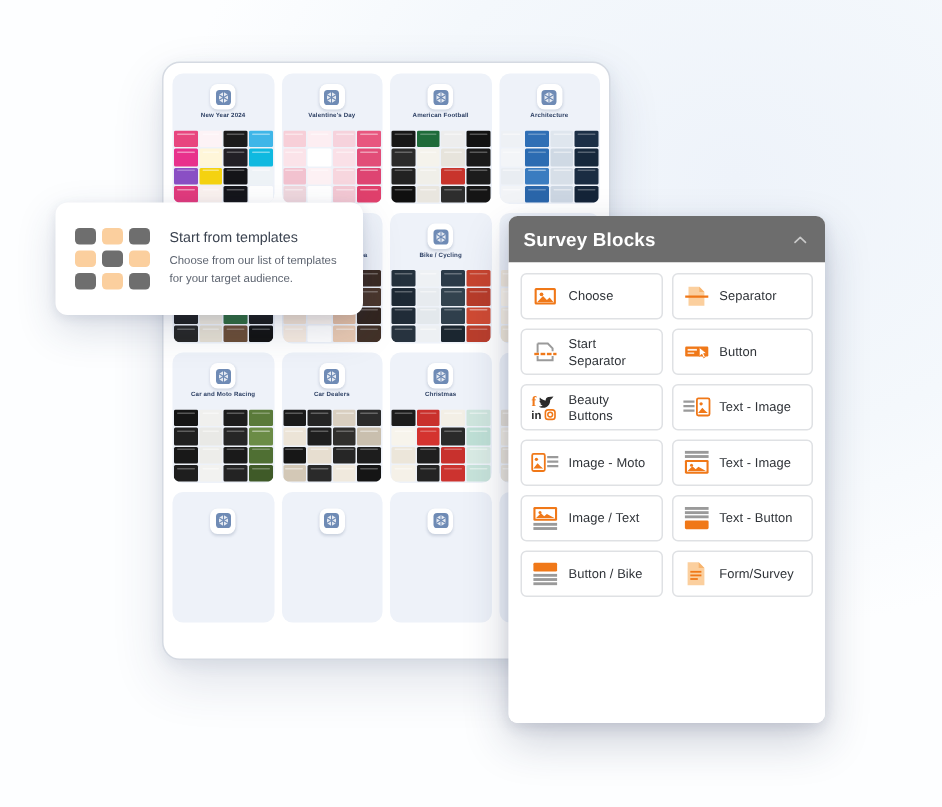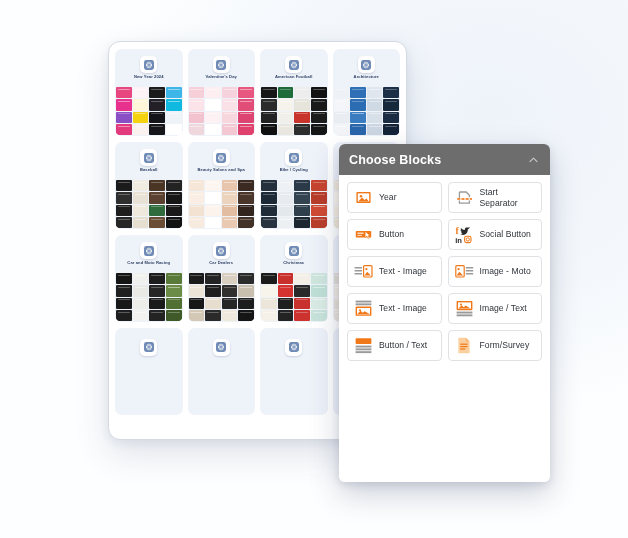--- a/index.html
+++ b/index.html
@@ -641,41 +641,68 @@
                 <rect x="1" y="1" width="10" height="10" rx="2.4" fill="#6f8bb5"></rect>
                 <path d="M3 4.2 L6 2.4 L9 4.2 L9 7.8 L6 9.6 L3 7.8 Z" fill="#ffffff" opacity="0.82"></path>
                 <path d="M6 2.4 L6 9.6 M3 4.2 L9 7.8 M9 4.2 L3 7.8" stroke="#6f8bb5" stroke-width="0.7"></path>
               </svg>
             </div>
           </div>
         </div>
       </div>
   </div>
 
+  <div id="tooltip-card">
+    <div id="tooltip-grid">
+        <div class="tg-cell" style="background: rgb(110, 110, 110);"></div>
+        <div class="tg-cell" style="background: rgb(251, 207, 158);"></div>
+        <div class="tg-cell" style="background: rgb(110, 110, 110);"></div>
+        <div class="tg-cell" style="background: rgb(251, 207, 158);"></div>
+        <div class="tg-cell" style="background: rgb(110, 110, 110);"></div>
+        <div class="tg-cell" style="background: rgb(251, 207, 158);"></div>
+        <div class="tg-cell" style="background: rgb(110, 110, 110);"></div>
+        <div class="tg-cell" style="background: rgb(251, 207, 158);"></div>
+        <div class="tg-cell" style="background: rgb(110, 110, 110);"></div>
+      </div>
+    <div id="tooltip-text">
+      <div id="tooltip-title">Start from templates</div>
+      <div id="tooltip-body">Choose from our list of templates for your target audience.</div>
+    </div>
+  </div>
 
   <div id="content-blocks-panel">
     <div id="cb-header">
-      <div id="cb-title">Choose Blocks</div>
+      <div id="cb-title">Survey Blocks</div>
       <div id="cb-collapse">
         <svg width="9" height="6" viewBox="0 0 9 6" aria-hidden="true">
           <path d="M1 4.6 L4.5 1.2 L8 4.6" fill="none" stroke="#c9c9c9" stroke-width="1.1" stroke-linecap="round" stroke-linejoin="round"></path>
         </svg>
       </div>
     </div>
     <div id="cb-body">
         <div class="cb-item">
           <span class="cb-icon">
             <svg width="19" height="19" viewBox="0 0 19 19" aria-hidden="true">
               <rect x="2.4" y="4" width="14.2" height="11" rx="1" fill="#f07818"></rect>
               <rect x="3.8" y="5.4" width="11.4" height="8.2" fill="#ffffff"></rect>
               <circle cx="7" cy="8.2" r="1.25" fill="#f07818"></circle>
               <path d="M4.2 13.4 L8 9.4 L10.6 12 L12.4 10.4 L14.9 13.4 Z" fill="#f07818"></path>
             </svg>
           </span>
-          <span class="cb-label">Year</span>
+          <span class="cb-label">Choose</span>
+        </div>
+        <div class="cb-item">
+          <span class="cb-icon">
+            <svg width="19" height="19" viewBox="0 0 19 19" aria-hidden="true">
+              <path d="M4 3.2 h7.2 l3.4 3.4 v9.2 h-10.6 Z" fill="#fbcf9e"></path>
+              <path d="M11.2 3.2 l3.4 3.4 h-3.4 Z" fill="#f7b46e"></path>
+              <rect x="1.8" y="9" width="15.4" height="1.5" fill="#f07818"></rect>
+            </svg>
+          </span>
+          <span class="cb-label">Separator</span>
         </div>
         <div class="cb-item">
           <span class="cb-icon">
             <svg width="19" height="19" viewBox="0 0 19 19" aria-hidden="true">
               <path d="M4.4 4 h6.8 l3.2 3.2 v2.0" fill="none" stroke="#9a9a9a" stroke-width="1.3"></path>
               <path d="M4.4 4 v6.2" fill="none" stroke="#9a9a9a" stroke-width="1.3"></path>
               <path d="M4.4 12.4 v2.8 h10 v-2.8" fill="none" stroke="#9a9a9a" stroke-width="1.3"></path>
               <g fill="#f07818">
                 <rect x="2.2" y="10.2" width="3.1" height="1.6"></rect>
                 <rect x="6.4" y="10.2" width="3.1" height="1.6"></rect>
@@ -700,21 +727,21 @@
         <div class="cb-item">
           <span class="cb-icon">
             <svg width="19" height="19" viewBox="0 0 19 19" aria-hidden="true">
               <text x="0.4" y="8.6" font-family="Liberation Serif, serif" font-size="9.5" font-weight="bold" fill="#f07818">f</text>
               <path d="M8.6 2.6 c2.2 0 4 0 6.4 -0.3 c-0.7 1.1 -1.3 1.7 -2.2 2.3 c0.1 3 -2 5.5 -5 5.3 c-1 -0.05 -1.9 -0.4 -2.6 -0.9 c1 0.1 1.9 -0.1 2.6 -0.7 c-0.8 -0.05 -1.4 -0.55 -1.7 -1.3 c0.35 0.05 0.6 0.05 0.9 -0.05 c-0.85 -0.25 -1.45 -1.0 -1.4 -1.9 c0.25 0.15 0.55 0.25 0.85 0.25 c-0.75 -0.6 -0.95 -1.5 -0.5 -2.3 c1.0 1.2 2.4 1.9 3.9 2.0 c-0.25 -1.1 0.5 -2.2 1.7 -2.4 Z" fill="#2b2b2b"></path>
               <text x="0.2" y="17.6" font-family="Liberation Sans, sans-serif" font-size="7.6" font-weight="bold" fill="#2b2b2b">in</text>
               <rect x="9.6" y="11.2" width="6.4" height="6.4" rx="1.8" fill="none" stroke="#f07818" stroke-width="1.1"></rect>
               <circle cx="12.8" cy="14.4" r="1.6" fill="none" stroke="#f07818" stroke-width="1.0"></circle>
             </svg>
           </span>
-          <span class="cb-label">Social Button</span>
+          <span class="cb-label">Beauty Buttons</span>
         </div>
         <div class="cb-item">
           <span class="cb-icon">
             <svg width="19" height="19" viewBox="0 0 19 19" aria-hidden="true">
               <g fill="#9a9a9a">
                 <rect x="0.6" y="5" width="7.4" height="1.5"></rect>
                 <rect x="0.6" y="8" width="7.4" height="1.5"></rect>
                 <rect x="0.6" y="11" width="7.4" height="1.5"></rect>
               </g>
               <rect x="9.6" y="3.6" width="8.4" height="11.4" rx="1" fill="none" stroke="#f07818" stroke-width="1.2"></rect>
@@ -765,29 +792,42 @@
                 <rect x="1.6" y="12.6" width="15.8" height="1.9"></rect>
                 <rect x="1.6" y="15.4" width="15.8" height="1.9"></rect>
               </g>
             </svg>
           </span>
           <span class="cb-label">Image / Text</span>
         </div>
         <div class="cb-item">
           <span class="cb-icon">
             <svg width="19" height="19" viewBox="0 0 19 19" aria-hidden="true">
+              <g fill="#9a9a9a">
+                <rect x="1.6" y="2.0" width="15.8" height="1.9"></rect>
+                <rect x="1.6" y="4.8" width="15.8" height="1.9"></rect>
+                <rect x="1.6" y="7.6" width="15.8" height="1.9"></rect>
+              </g>
+              <rect x="1.6" y="11.0" width="15.8" height="5.8" rx="0.9" fill="#f07818"></rect>
+            </svg>
+          </span>
+          <span class="cb-label">Text - Button</span>
+        </div>
+        <div class="cb-item">
+          <span class="cb-icon">
+            <svg width="19" height="19" viewBox="0 0 19 19" aria-hidden="true">
               <rect x="1.6" y="2.2" width="15.8" height="5.8" rx="0.9" fill="#f07818"></rect>
               <g fill="#9a9a9a">
                 <rect x="1.6" y="9.6" width="15.8" height="1.9"></rect>
                 <rect x="1.6" y="12.4" width="15.8" height="1.9"></rect>
                 <rect x="1.6" y="15.2" width="15.8" height="1.9"></rect>
               </g>
             </svg>
           </span>
-          <span class="cb-label">Button / Text</span>
+          <span class="cb-label">Button / Bike</span>
         </div>
         <div class="cb-item">
           <span class="cb-icon">
             <svg width="19" height="19" viewBox="0 0 19 19" aria-hidden="true">
               <path d="M3.4 1.8 h7.4 l3.8 3.8 v11.6 h-11.2 Z" fill="#fbcf9e"></path>
               <path d="M10.8 1.8 l3.8 3.8 h-3.8 Z" fill="#f7b46e"></path>
               <g fill="#f07818">
                 <rect x="5.2" y="7.6" width="7.4" height="1.2"></rect>
                 <rect x="5.2" y="10.0" width="7.4" height="1.2"></rect>
                 <rect x="5.2" y="12.4" width="5.0" height="1.2"></rect>

